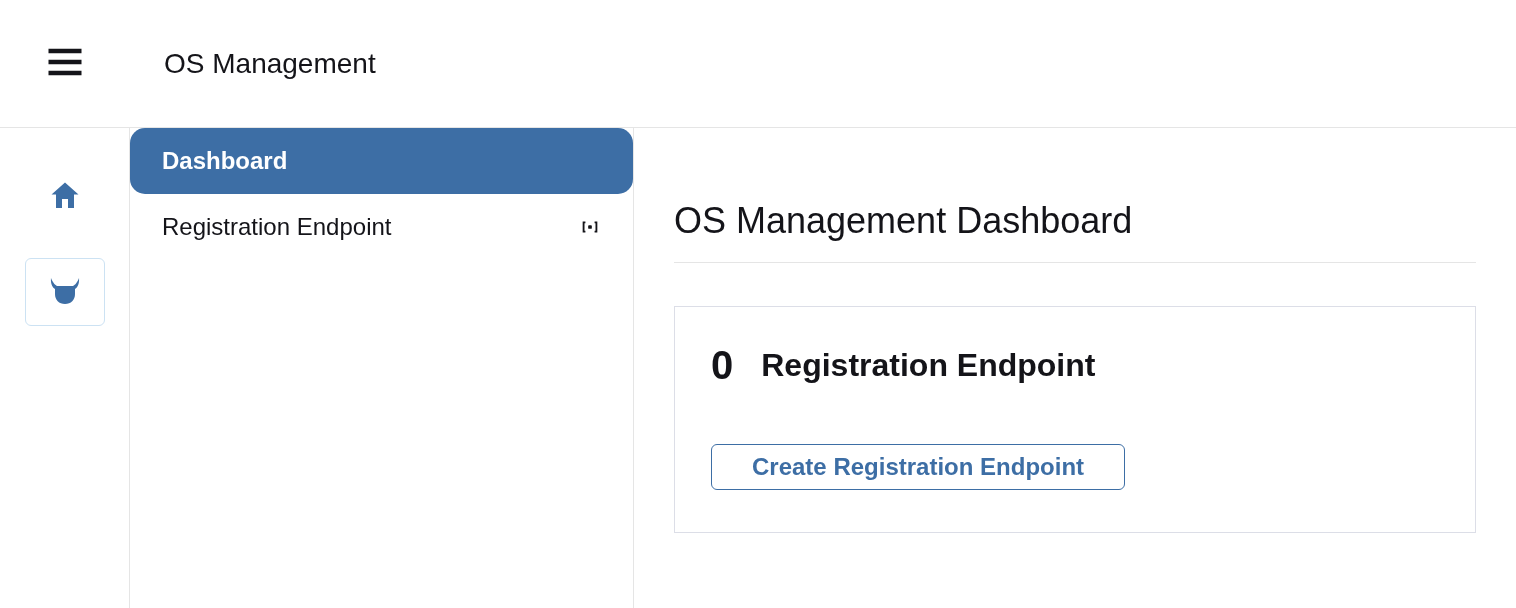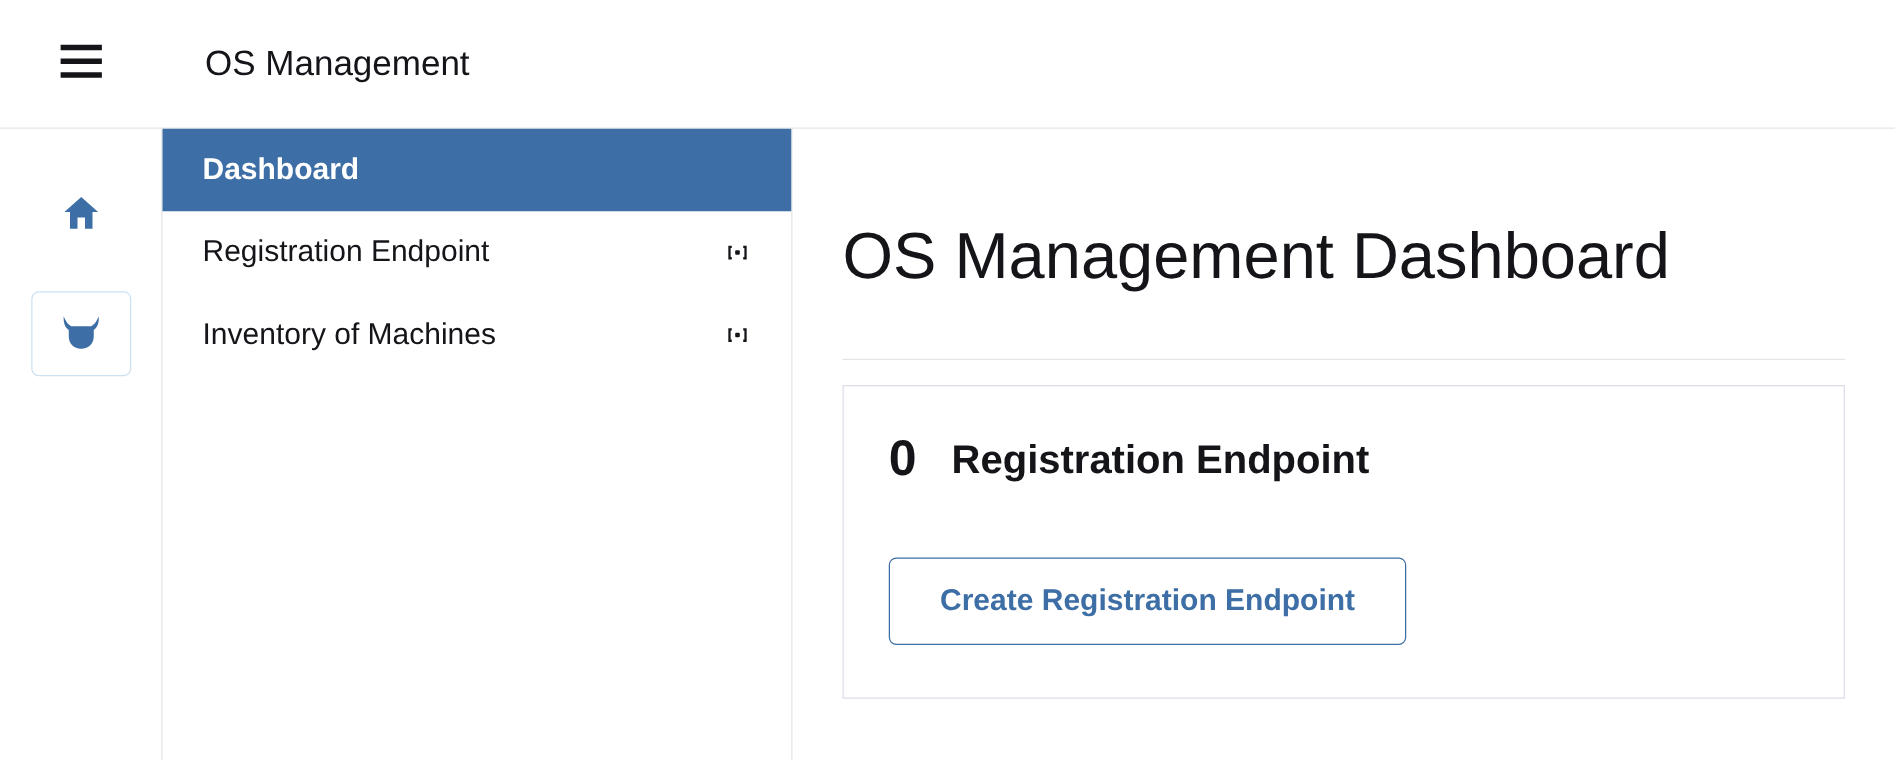--- a/index.html
+++ b/index.html
@@ -11,21 +11,21 @@
       font-family: -apple-system, BlinkMacSystemFont, "Segoe UI", "Helvetica Neue", Arial, sans-serif;
       color: #141419;
       background: #fff;
       width: 1516px;
       height: 608px;
       overflow: hidden;
     }
     .header {
       display: flex;
       align-items: center;
-      height: 103px;
+      height: 128px;
       border-bottom: 1px solid #e5e5e5;
     }
     .hamburger {
       width: 130px;
       display: flex;
       align-items: center;
       justify-content: center;
       cursor: pointer;
       height: 100%;
     }
@@ -77,41 +77,42 @@
       justify-content: space-between;
       padding: 0 32px 0 32px;
       font-size: 24px;
       color: #141419;
       cursor: pointer;
     }
     .sidebar-item.active {
       background: #3d6ea5;
       color: #fff;
       font-weight: 700;
+      border-radius: 15px;
     }
     .sidebar-item-icon {
       display: flex;
       align-items: center;
       color: #141419;
     }
     .sidebar-item-icon svg {
       width: 22px;
       height: 22px;
     }
     .main {
       flex: 1;
       padding: 72px 40px 40px 40px;
     }
     .page-title {
-      font-size: 52px;
+      font-size: 36px;
       font-weight: 400;
       color: #141419;
-      padding-bottom: 52px;
+      padding-bottom: 20px;
       border-bottom: 1px solid #e5e5e5;
-      margin-bottom: 20px;
+      margin-bottom: 43px;
     }
     .card {
       border: 1px solid #dcdee7;
       padding: 36px 36px 42px 36px;
     }
     .card-header {
       display: flex;
       align-items: center;
       gap: 28px;
       margin-bottom: 56px;
@@ -127,21 +128,21 @@
       color: #141419;
     }
     .btn-outline {
       display: inline-block;
       border: 1px solid #3d6ea5;
       border-radius: 6px;
       color: #3d6ea5;
       background: #fff;
       font-size: 24px;
       font-weight: 700;
-      padding: 20px 40px;
+      padding: 8px 40px;
       cursor: pointer;
     }
   </style>
 </head>
 <body>
 
 <div class="header">
   <div class="hamburger">
     <span>
       <svg viewBox="0 0 24 24" fill="none" stroke="#141419" stroke-width="2.5">
@@ -179,30 +180,20 @@
     <div class="sidebar-item">
       <span>Registration Endpoint</span>
       <span class="sidebar-item-icon">
         <svg viewBox="0 0 24 24" fill="none" stroke="#141419" stroke-width="2">
           <path d="M7 7 L5 7 L5 17 L7 17"></path>
           <path d="M17 7 L19 7 L19 17 L17 17"></path>
           <rect x="10" y="10" width="4" height="4" rx="1" fill="#141419" stroke="none"></rect>
         </svg>
       </span>
     </div>
-    <div class="sidebar-item">
-      <span>Inventory of Machines</span>
-      <span class="sidebar-item-icon">
-        <svg viewBox="0 0 24 24" fill="none" stroke="#141419" stroke-width="2">
-          <path d="M7 7 L5 7 L5 17 L7 17"></path>
-          <path d="M17 7 L19 7 L19 17 L17 17"></path>
-          <rect x="10" y="10" width="4" height="4" rx="1" fill="#141419" stroke="none"></rect>
-        </svg>
-      </span>
-    </div>
   </div>
 
   <div class="main">
     <h1 class="page-title">OS Management Dashboard</h1>
     <div class="card">
       <div class="card-header">
         <span class="card-count">0</span>
         <span class="card-title">Registration Endpoint</span>
       </div>
       <button class="btn-outline">Create Registration Endpoint</button>

